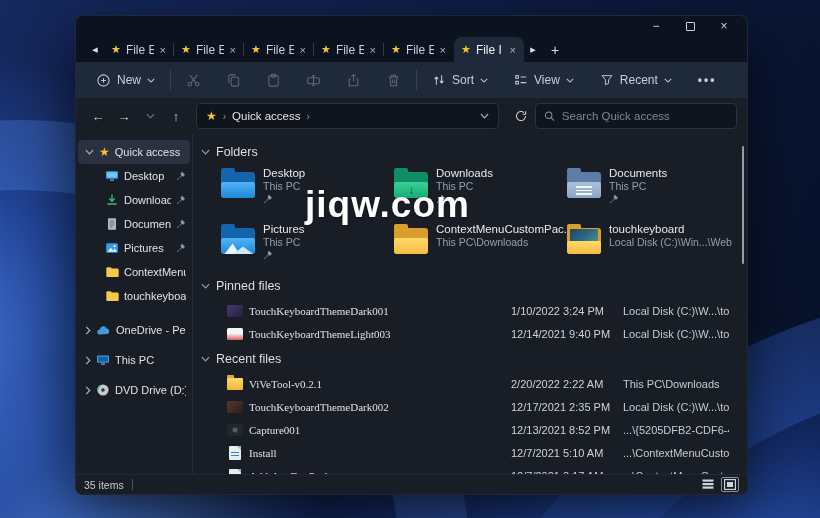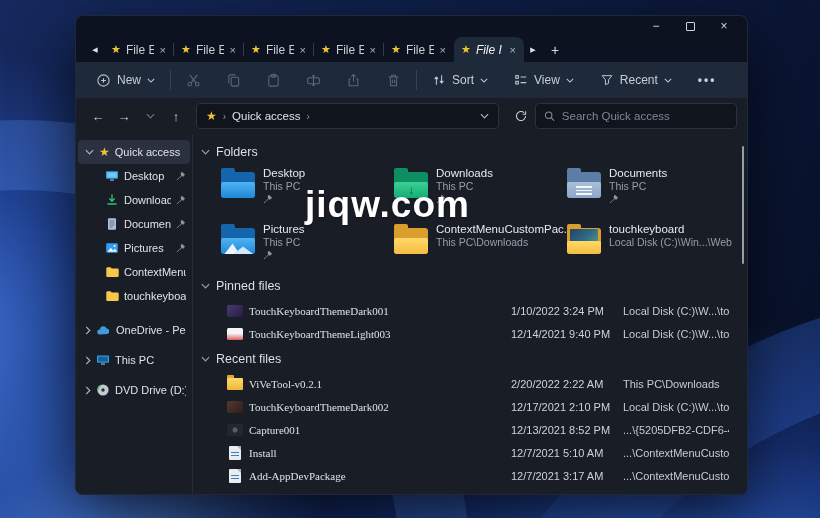--- a/index.html
+++ b/index.html
@@ -40,21 +40,21 @@
 
   
   .tabbar{ height:26px; display:flex; align-items:flex-end; padding-left:10px; }
   .tab-scroll{ width:18px; height:24px; font-size:7px; color:#e0e3e8; display:flex; align-items:center; justify-content:center; }
   .tab{ width:70px; height:25px; display:flex; align-items:center; gap:5px; padding:0 7px; position:relative; }
   .tab .tstar{ color:#f3c330; font-size:11px; line-height:1; }
   .tab .tlabel{ flex:1; font-size:12px; color:#c9ced6; white-space:nowrap; overflow:hidden; }
   .tab .tclose{ font-size:11px; color:#aeb4bd; padding:0 1px; }
   .tab.sep::before{ content:""; position:absolute; left:-1px; top:6px; height:13px; width:1px; background:#333b49; }
   .tab.active{ background:#1e2939; border-radius:8px 8px 0 0; }
-  .tab.active .tlabel{ color:#eef1f4;font-style:italic; }
+  .tab.active .tlabel{ color:#eef1f4; }
   .newtab{ width:26px; height:24px; color:#d6dade; font-size:14px; }
 
   
   .toolbar{ height:36px; background:#1e2939; display:flex; align-items:center; padding:0 14px; flex:0 0 auto; }
   .tbtn{ display:flex; align-items:center; gap:6px; color:#c9ced6; font-size:12px; padding:4px 6px; border-radius:4px; }
   .tsep{ width:1px; height:20px; background:#39414f; margin:0 9px; }
   .icn{ display:block; }
   .dimicons{ display:flex; align-items:center; gap:21px; color:#5f6877; margin:0 4px; }
   .dimicons .tbtn{ padding:4px 2px; color:#5f6877; }
   .sorticons{ color:#c3c9d1; }
@@ -606,21 +606,21 @@
         <div class="flist">
           <div class="frow">
             <span class="minifolder"></span>
             <span class="f-name">ViVeTool-v0.2.1</span>
             <span class="f-date">2/20/2022 2:22 AM</span>
             <span class="f-loc">This PC\Downloads</span>
           </div>
           <div class="frow">
             <span class="thumb th-darkbrown"></span>
             <span class="f-name">TouchKeyboardThemeDark002</span>
-            <span class="f-date">12/17/2021 2:10 PM</span>
+            <span class="f-date">12/17/2021 2:35 PM</span>
             <span class="f-loc">Local Disk (C:)\W...\touchkeyboard</span>
           </div>
           <div class="frow">
             <span class="thumb th-capture"></span>
             <span class="f-name">Capture001</span>
             <span class="f-date">12/13/2021 8:52 PM</span>
             <span class="f-loc">...\{5205DFB2-CDF6-4D8C-A0B1-3...</span>
           </div>
           <div class="frow">
             <span class="script"></span>
@@ -633,17 +633,36 @@
             <span class="f-name">Add-AppDevPackage</span>
             <span class="f-date">12/7/2021 3:17 AM</span>
             <span class="f-loc">...\ContextMenuCustomPackage_...</span>
           </div>
         </div>
 
         <div class="vscroll"></div>
       </main>
     </div>
 
+    <div class="statusbar">
+      <span>35 items</span>
+      <span class="sdiv"></span>
+      <div class="sb-right">
+        <button class="vbtn">
+          <svg width="12" height="11" viewBox="0 0 12 11">
+              <rect x="0.5" y="0.5" width="11" height="2.2" fill="#cfd4da"></rect>
+              <rect x="0.5" y="4" width="11" height="2.2" fill="#cfd4da"></rect>
+              <rect x="0.5" y="7.5" width="11" height="2.2" fill="#cfd4da"></rect>
+            </svg>
+        </button>
+        <button class="vbtn sel">
+          <svg width="12" height="11" viewBox="0 0 12 11">
+              <rect x="0.5" y="0.5" width="11" height="10" fill="none" stroke="#cfd4da" stroke-width="1.3"></rect>
+              <rect x="3" y="3" width="6" height="5" fill="#cfd4da"></rect>
+            </svg>
+        </button>
+      </div>
+    </div>
 
   </div>
 
   <div class="watermark">jiqw.com</div>
 </div>
 
 </body></html>

